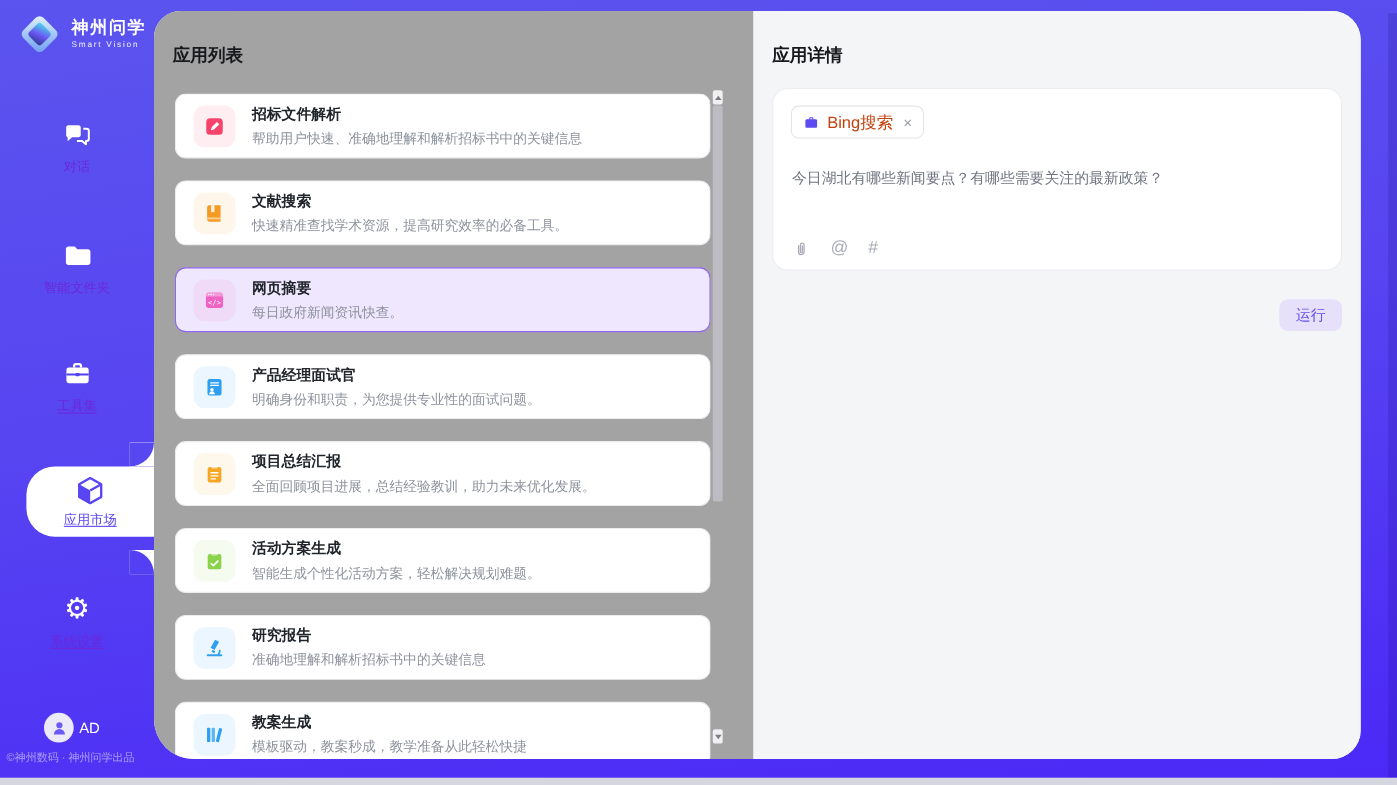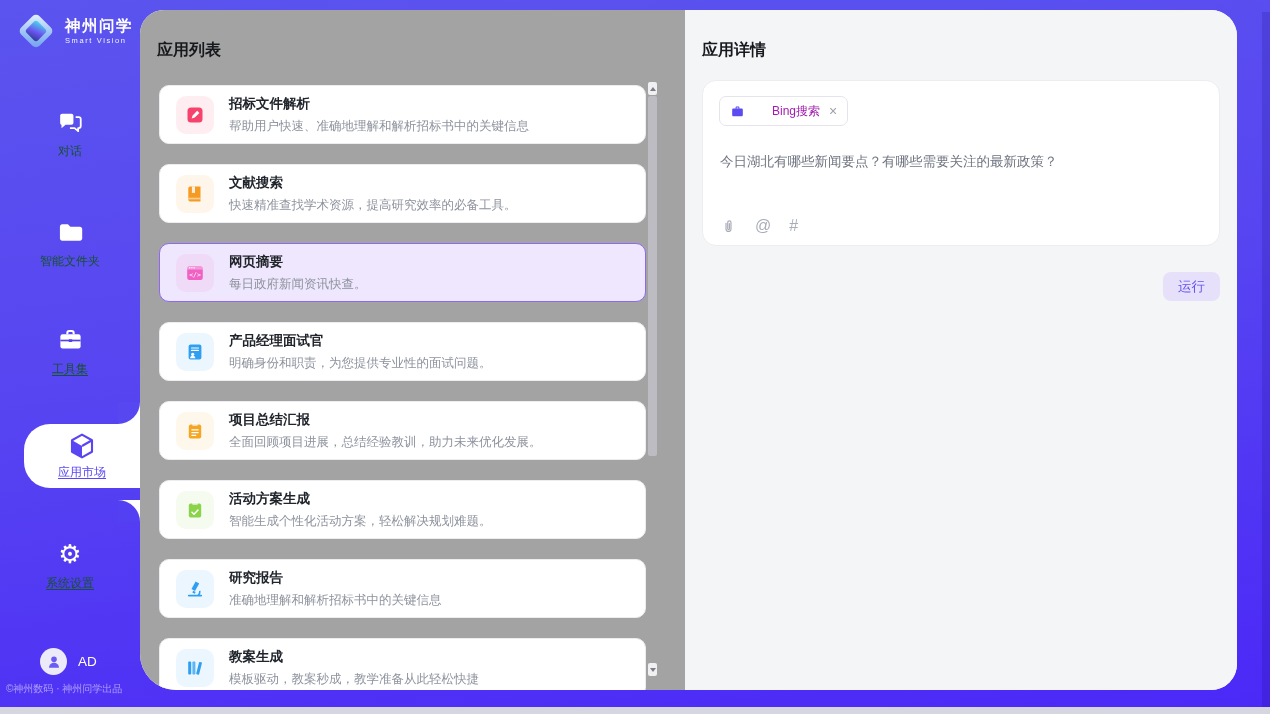--- a/index.html
+++ b/index.html
@@ -19,34 +19,34 @@
   .d-outer { position:absolute; left:5px; top:5px; width:26px; height:26px; transform:rotate(45deg);
     border-radius:5px; background:linear-gradient(135deg,#eaf5ff 0%,#9cc3f6 55%,#6f9df0 100%); }
   .d-inner { position:absolute; left:10px; top:10px; width:16px; height:16px; transform:rotate(45deg);
     border-radius:3px; background:linear-gradient(160deg,#49dfe9 0%,#6a55f2 55%,#2b3a8e 100%); }
   .logo-text { line-height:1; }
   .logo-name { font-size:15.5px; font-weight:700; letter-spacing:1.5px; }
   .logo-sub { font-size:7.5px; letter-spacing:1.6px; margin-top:4px; color:rgba(255,255,255,.92); }
 
   .nav-item { position:absolute; left:0; width:140px; text-align:center; cursor:pointer; }
   .nav-icon { display:flex; justify-content:center; align-items:center; height:28px; }
-  .nav-label { display:block; margin-top:7px; font-size:12px; color:#14532d; }
+  .nav-label { display:block; margin-top:7px; font-size:12px; color:#6d28d9; }
   .u { text-decoration:underline; text-underline-offset:2px; }
   .gear-glyph { font-size:26px; line-height:28px; color:#fff; font-family:"DejaVu Sans",sans-serif; }
 
   .bump { position:absolute; left:24px; top:424px; width:116px; height:64px; background:#fff;
     border-radius:26px 0 0 26px; text-align:center; cursor:pointer; }
   .bump .nav-icon { margin-top:8px; }
   .bump .nav-label { color:#5a48f2; margin-top:4px; }
   .curve { position:absolute; left:118px; width:22px; height:22px; background:#fff; overflow:hidden; }
   .curve-top { top:402px; } .curve-bottom { top:500px; }
   .curve-top > i { display:block; width:100%; height:100%; background:#5747f1; border-bottom-right-radius:22px; }
   .curve-bottom > i { display:block; width:100%; height:100%; background:#5340f3; border-top-right-radius:22px; }
 
-  .user-row { position:absolute; left:40px; top:648px; display:flex; align-items:center; gap:11px; }
+  .user-row { position:absolute; left:40px; top:648px; display:flex; align-items:center; gap:5px; }
   .avatar { width:27px; height:27px; border-radius:50%; background:#ece9f8; display:flex; align-items:center; justify-content:center; }
   .user-initials { font-size:13.5px; color:#fff; }
   .side-footer { position:absolute; left:6px; top:682px; width:134px; font-size:10px; color:rgba(255,255,255,.5); white-space:nowrap; }
 
   
   .content { position:absolute; left:140px; top:10px; width:1097px; height:680px;
     border-radius:24px 26px 26px 36px; overflow:hidden; display:flex; background:#fff; z-index:4; }
   .panel-title { position:absolute; left:17px; top:30px; font-size:16px; font-weight:700; color:#17191d; }
 
   .list-panel { position:relative; width:545px; background:#a3a3a3; }
@@ -65,21 +65,21 @@
   .sb-up { top:0; } .sb-down { bottom:0; }
   .tri-up { width:0; height:0; border-left:3px solid transparent; border-right:3px solid transparent; border-bottom:4px solid #7c7c86; }
   .tri-down { width:0; height:0; border-left:3px solid transparent; border-right:3px solid transparent; border-top:4px solid #7c7c86; }
   .sb-thumb { position:absolute; left:0; top:14px; width:9px; height:360px; background:#bcbcc2; border-radius:2px; cursor:grab; }
 
   .detail-panel { position:relative; flex:1; background:#f4f5f7; }
   .query-card { position:absolute; left:17px; top:70px; width:518px; height:166px; background:#fff;
     border:1px solid #ececf1; border-radius:14px; }
   .chip { position:absolute; left:16px; top:15px; height:30px; display:inline-flex; align-items:center; gap:7px;
     border:1px solid #e4e4ea; border-radius:7px; padding:0 10px; background:#fff; cursor:pointer; }
-  .chip-label { font-size:12px; color:#a21caf;margin-left:20px; }
+  .chip-label { font-size:15px; color:#c2410c; }
   .chip-close { font-size:14px; color:#9ba0ab; margin-left:2px; cursor:pointer; line-height:1; }
   .query-text { position:absolute; left:17px; top:71px; right:22px; font-size:13.5px; color:#6f7480; line-height:1.55; }
   .attach-row { position:absolute; left:17px; top:136px; display:flex; align-items:center; gap:18px; }
   .attach-ic { color:#a9adb8; font-size:16px; display:flex; align-items:center; cursor:pointer; }
   .run-btn { position:absolute; right:17px; top:262px; height:29px; padding:0 15px; border:none;
     background:#e6e0fb; color:#6553ef; font-size:13.5px; border-radius:8px; cursor:pointer;
     display:flex; align-items:center; font-family:inherit; }
 </style>
 </head>
 <body>

